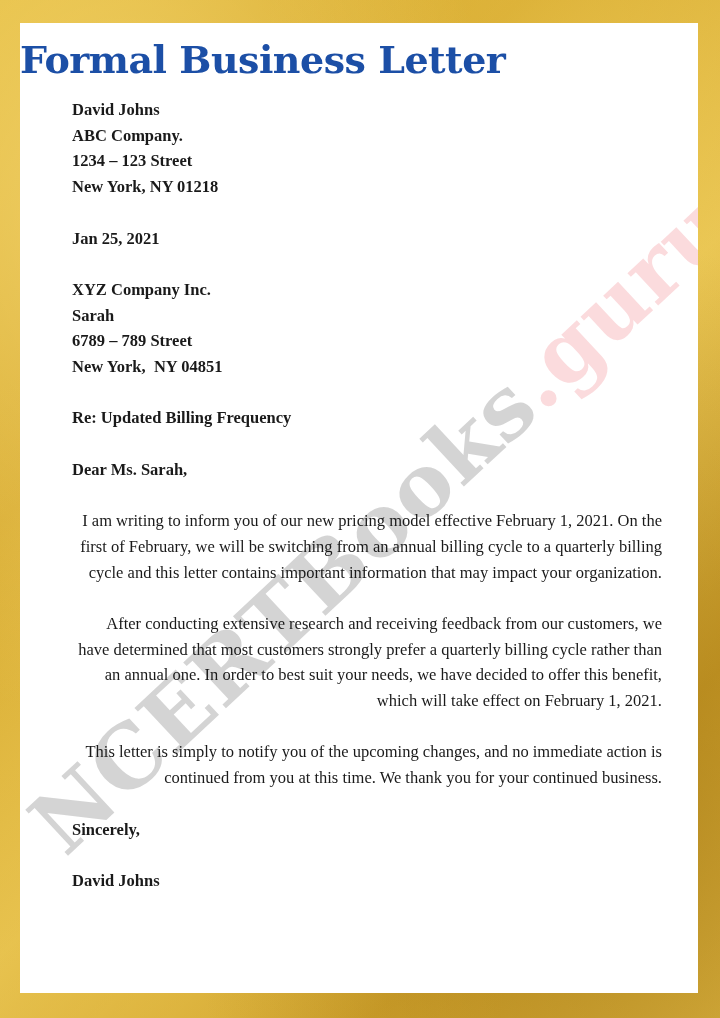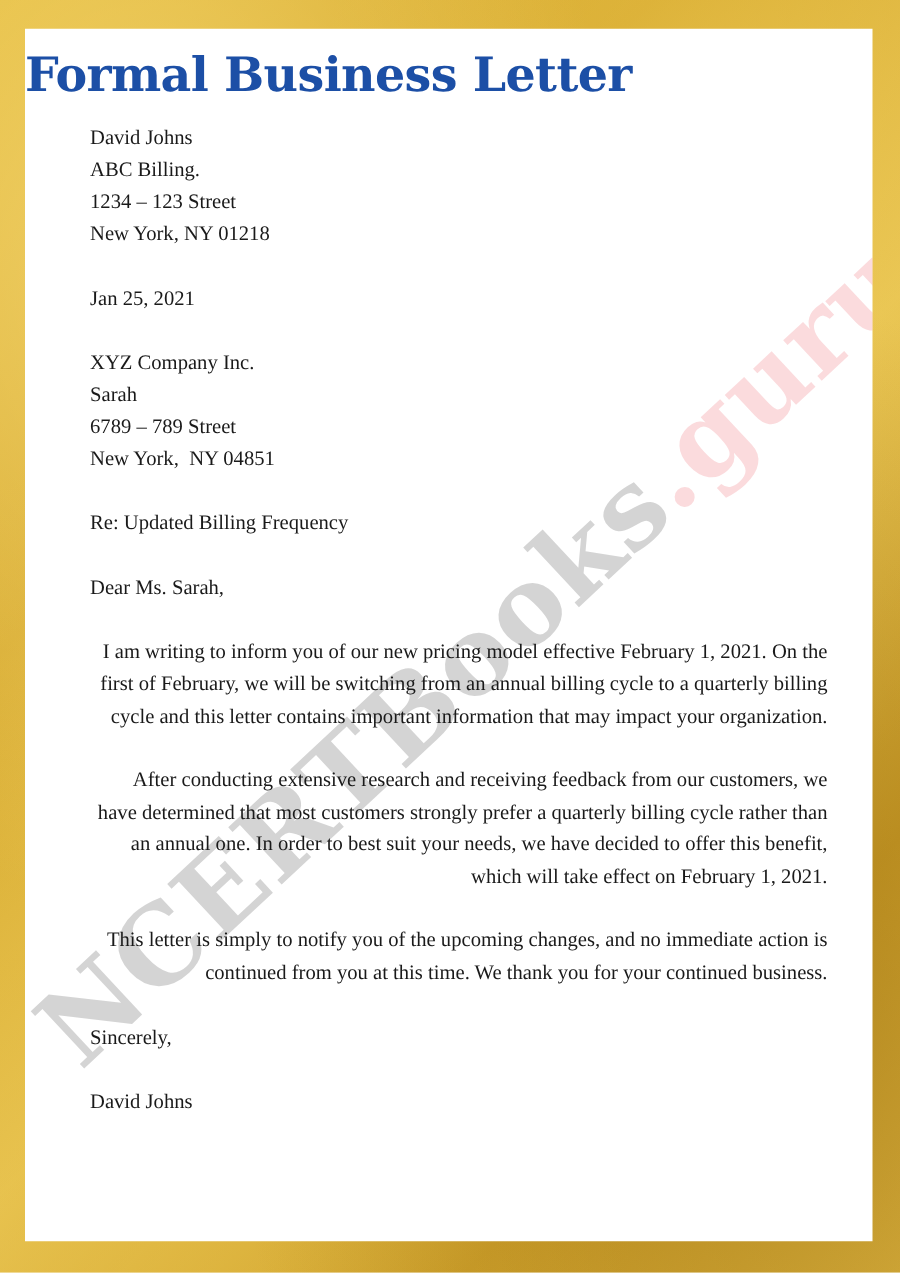--- a/index.html
+++ b/index.html
@@ -54,21 +54,21 @@
       color: #1a1a1a;
       z-index: 1;
     }
     .line {
       display: block;
       font-family: "Liberation Serif", "DejaVu Serif", serif;
       font-size: 16.5px;
       line-height: 25.7px;
       margin: 0;
     }
-    .bold { font-weight: normal; }
+    .bold { font-weight: bold; }
     .block { margin: 0; }
     .gap { height: 25.7px; }
     .para {
       font-family: "Liberation Serif", "DejaVu Serif", serif;
       font-size: 16.5px;
       line-height: 25.7px;
       margin: 0;
       color: #1a1a1a;
       text-align: right;
     }
@@ -81,21 +81,21 @@
   <div class="watermark">
     <span class="wm-main">NCERTBooks</span><span class="wm-tld">.guru</span>
   </div>
 
   <h1 class="title">Formal Business Letter</h1>
 
   <div class="content">
 
     <div class="block">
       <span class="line bold">David Johns</span>
-      <span class="line bold">ABC Billing.</span>
+      <span class="line bold">ABC Company.</span>
       <span class="line bold">1234 – 123 Street</span>
       <span class="line bold">New York, NY 01218</span>
     </div>
 
     <div class="gap"></div>
 
     <span class="line bold">Jan 25, 2021</span>
 
     <div class="gap"></div>
 

